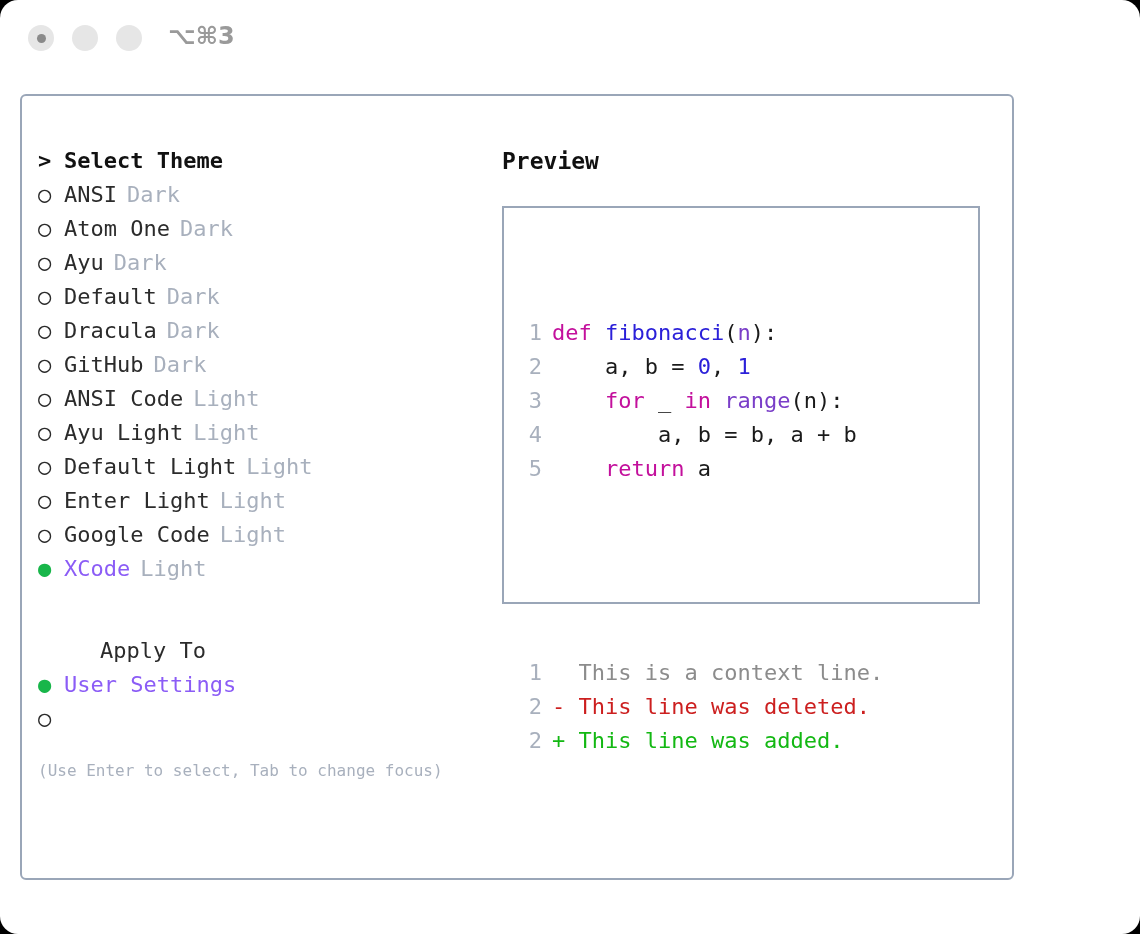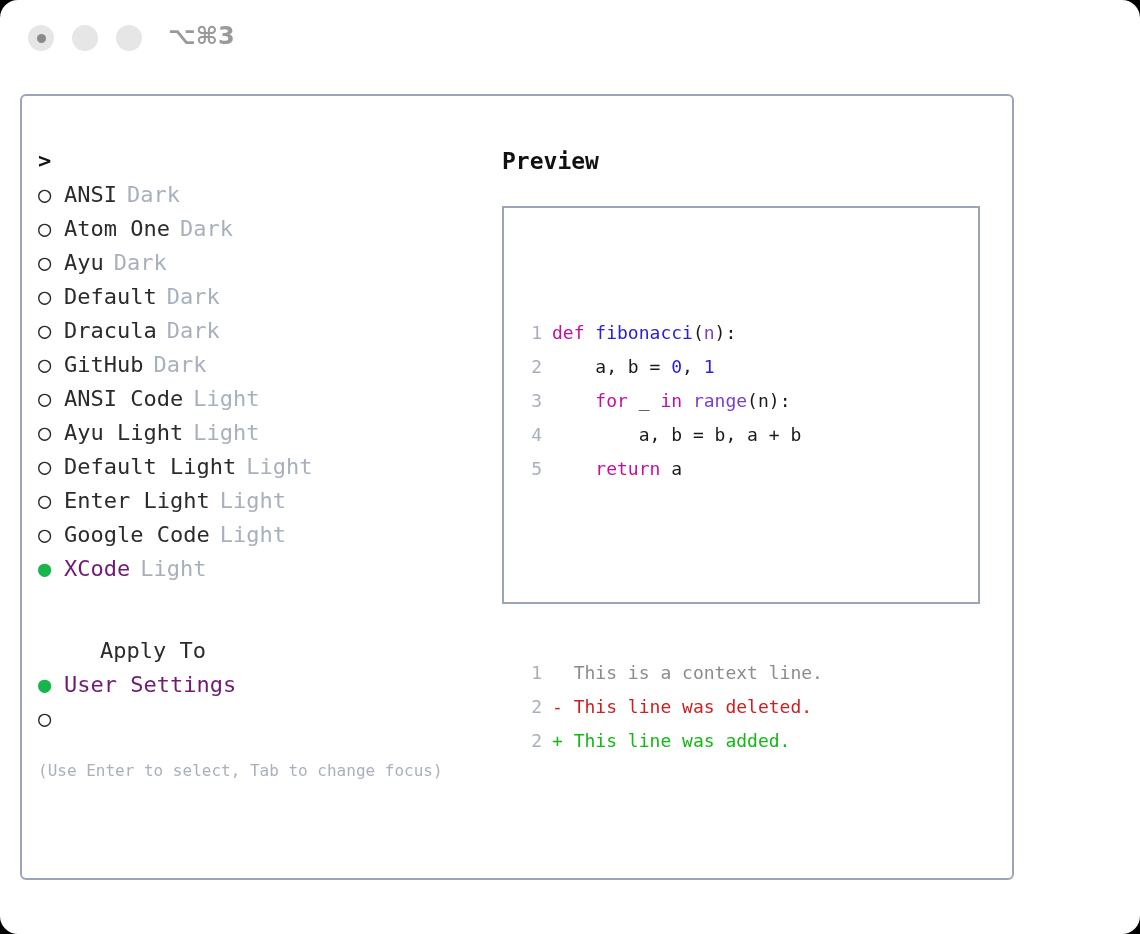--- a/index.html
+++ b/index.html
@@ -117,21 +117,21 @@
 
   .heading {
     font-weight: bold;
     color: #111111;
   }
   .heading .marker { font-weight: bold; color: #111111; }
 
   .sub-heading { color: #2b2b2b; gap: 36px; }
 
   .label { color: #2b2b2b; }
-  .label.selected { color: #701a75; text-align: right; }
+  .label.selected { color: #8b5cf6; text-align: right; }
 
   .tag {
     color: #a8b0bd;
     margin-left: 10px;
   }
 
   .spacer-lg { height: 48px; }
 
   .hint {
     position: absolute;
@@ -166,21 +166,21 @@
     border: 2px solid #9aa6b8;
     box-sizing: border-box;
     background: #ffffff;
     position: relative;
   }
 
   .code {
     position: absolute;
     left: 16px;
     top: 40px;
-    font-size: 18px;
+    font-size: 22px;
     line-height: 34px;
     white-space: pre;
   }
 
   .cline { display: block; }
 
   .ln {
     display: inline-block;
     width: 22px;
     text-align: right;
@@ -218,21 +218,21 @@
     </div>
     <div class="shortcut">⌥⌘3</div>
   </div>
 
   <div class="panel">
     <div class="columns">
 
       <div class="left-col">
 
         <div class="row heading">
-          <span class="marker">&gt;</span>
+          <span class="marker">&gt;</span><span>Select Theme</span>
         </div>
 
         <div id="theme-list">
             <div class="row"><span class="marker radio-off">○</span><span class="label">ANSI</span><span class="tag">Dark</span></div>
             <div class="row"><span class="marker radio-off">○</span><span class="label">Atom One</span><span class="tag">Dark</span></div>
             <div class="row"><span class="marker radio-off">○</span><span class="label">Ayu</span><span class="tag">Dark</span></div>
             <div class="row"><span class="marker radio-off">○</span><span class="label">Default</span><span class="tag">Dark</span></div>
             <div class="row"><span class="marker radio-off">○</span><span class="label">Dracula</span><span class="tag">Dark</span></div>
             <div class="row"><span class="marker radio-off">○</span><span class="label">GitHub</span><span class="tag">Dark</span></div>
             <div class="row"><span class="marker radio-off">○</span><span class="label">ANSI Code</span><span class="tag">Light</span></div>

